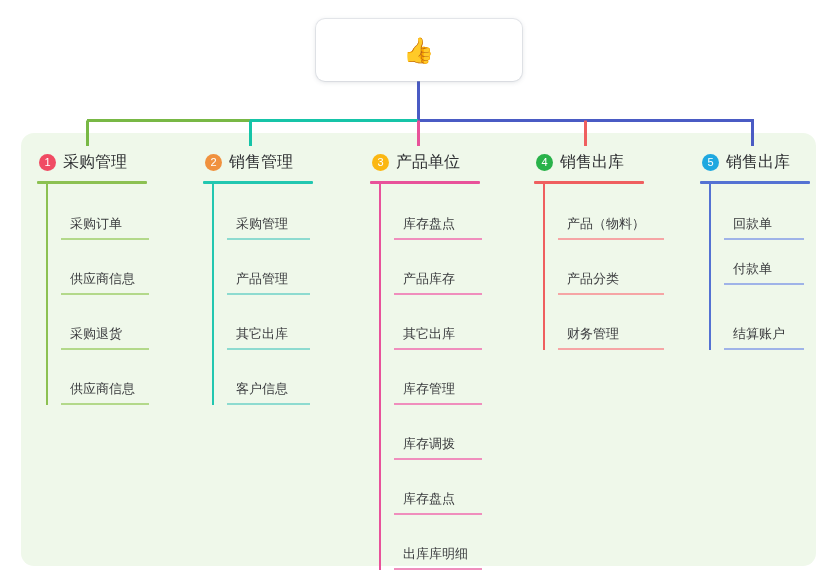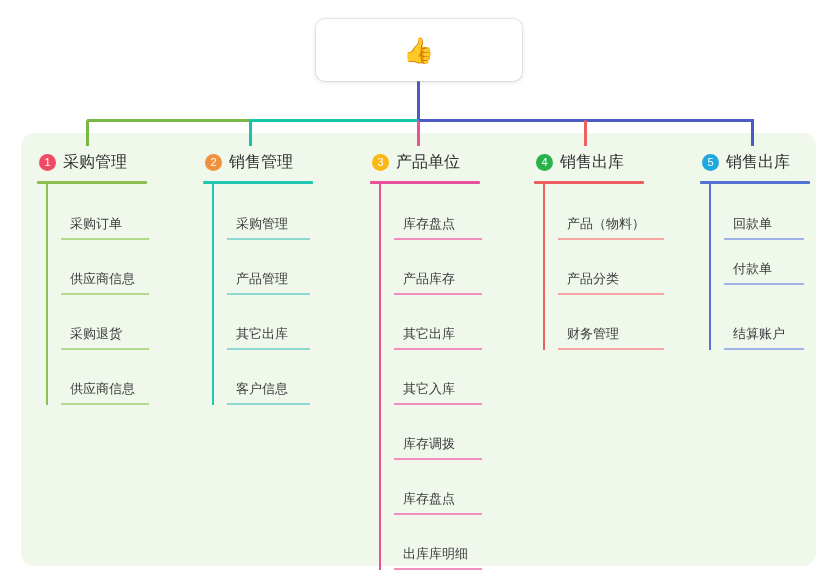--- a/index.html
+++ b/index.html
@@ -164,21 +164,21 @@
         </div>
         <div class="leaf" style="top: 102px; width: 88px;">
           <span class="leaf-label">产品库存</span>
           <div class="leaf-rule" style="width: 88px; background: rgb(240, 142, 189);"></div>
         </div>
         <div class="leaf" style="top: 157px; width: 88px;">
           <span class="leaf-label">其它出库</span>
           <div class="leaf-rule" style="width: 88px; background: rgb(240, 142, 189);"></div>
         </div>
         <div class="leaf" style="top: 212px; width: 88px;">
-          <span class="leaf-label">其它入库</span>
+          <span class="leaf-label">库存管理</span>
           <div class="leaf-rule" style="width: 88px; background: rgb(240, 142, 189);"></div>
         </div>
         <div class="leaf" style="top: 267px; width: 88px;">
           <span class="leaf-label">库存调拨</span>
           <div class="leaf-rule" style="width: 88px; background: rgb(240, 142, 189);"></div>
         </div>
         <div class="leaf" style="top: 322px; width: 88px;">
           <span class="leaf-label">库存盘点</span>
           <div class="leaf-rule" style="width: 88px; background: rgb(240, 142, 189);"></div>
         </div>

